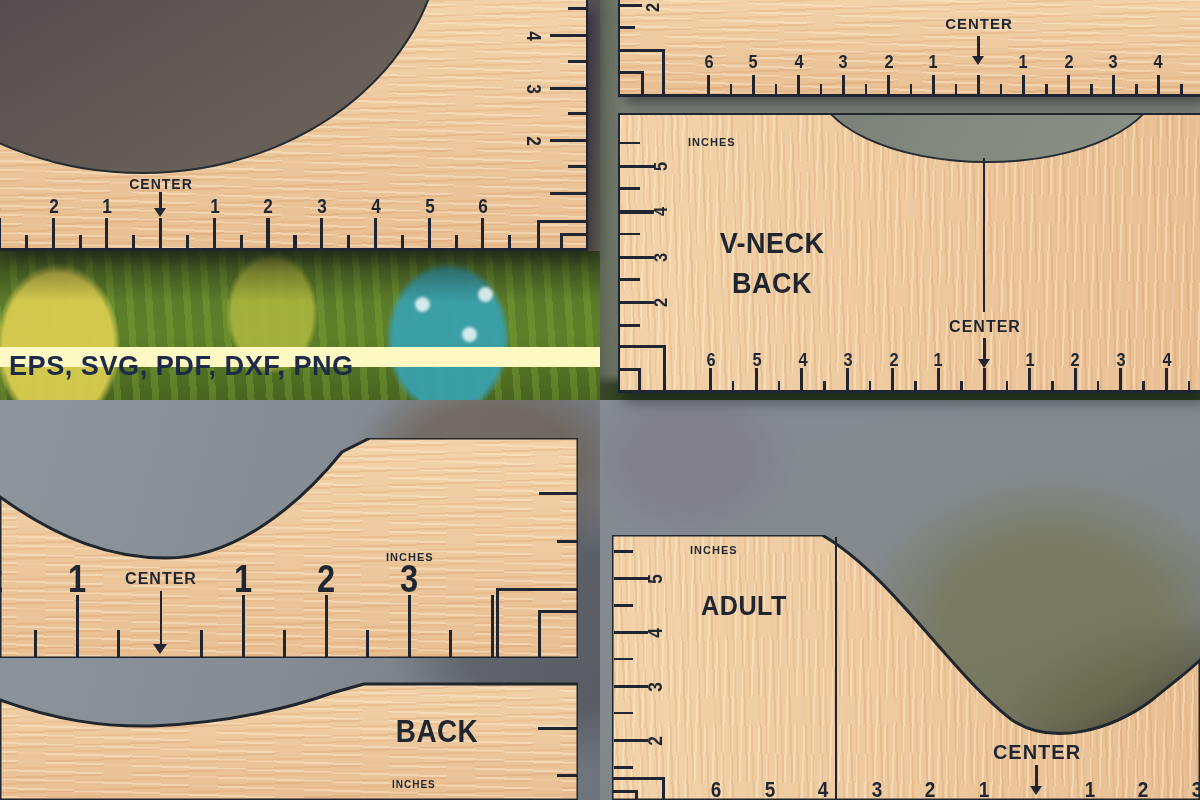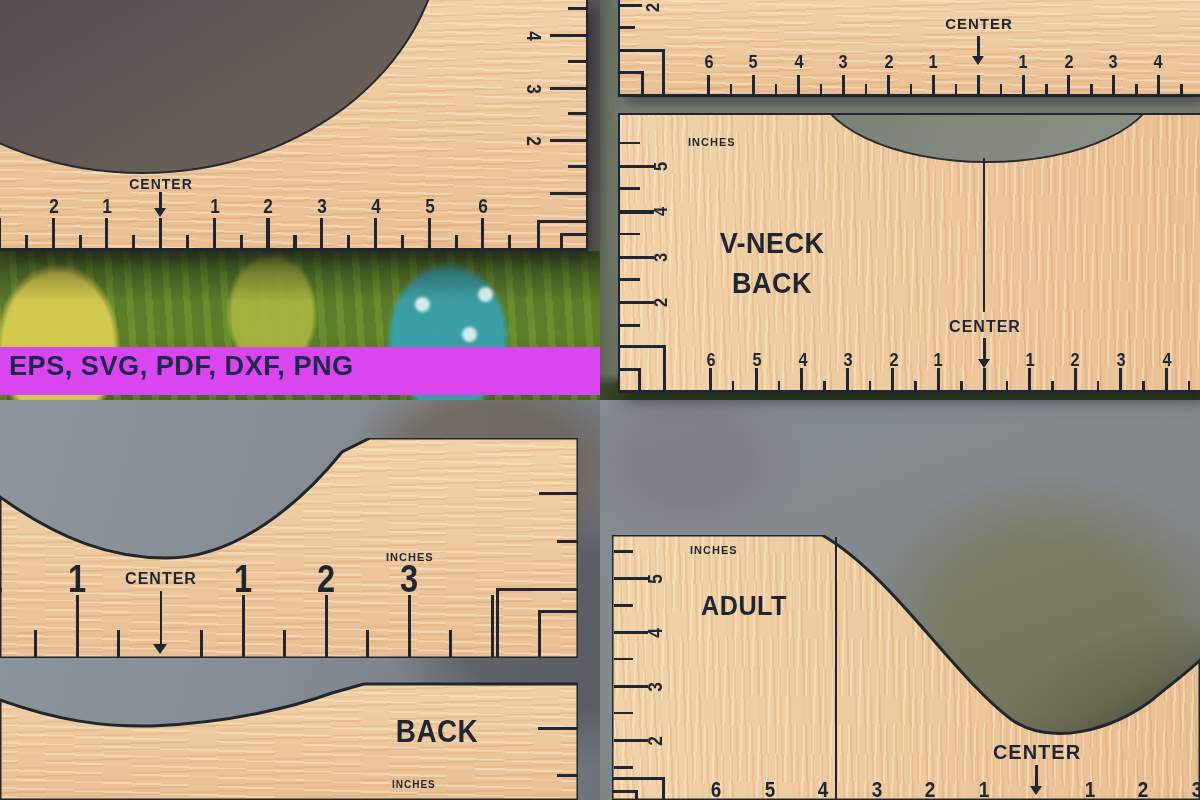--- a/index.html
+++ b/index.html
@@ -75,21 +75,21 @@
   .lbl{position:absolute;z-index:6;font-weight:700;color:#1f2631;line-height:1;}
   .ctr{text-align:center;letter-spacing:1px;}
   .nums{position:absolute;left:0;top:0;width:0;height:0;z-index:6;font-weight:700;color:#1f2631;}
   .nums span{position:absolute;width:28px;text-align:center;line-height:1;transform:scaleX(.86);}
   .rot-cw span{transform:rotate(90deg) scaleX(.86);}
   .rot-ccw span{transform:rotate(-90deg) scaleX(.86);}
   .fs14{font-size:14px}.fs15{font-size:15px}.fs16{font-size:16px}.fs19{font-size:19px}
   .fs20{font-size:20px}.fs22{font-size:22px}.fs38{font-size:38px}
   .ah{position:absolute;z-index:6;width:0;height:0;border-left:6px solid transparent;
       border-right:6px solid transparent;border-top:9px solid #1f2631;}
-  #banner{position:absolute;left:0;top:347px;width:600px;height:48px;background:#d946ef;z-index:8;}
+  #banner{position:absolute;left:0;top:347px;width:600px;height:20px;background:#fef9c3;z-index:8;}
   #banner span{position:absolute;left:9px;top:3px;font-size:28px;font-weight:800;
       letter-spacing:.5px;color:#1d2a4a;transform:scaleX(.97);transform-origin:left;}
   .t-big{font-size:30px;letter-spacing:.5px;transform:scaleX(.9);}
 </style>
 </head>
 <body>
 
 <div class="q" id="bg-tl"></div>
 <div id="bg-tl-eggs">
   <div class="eggdot" style="left:415px;top:46px"></div>

